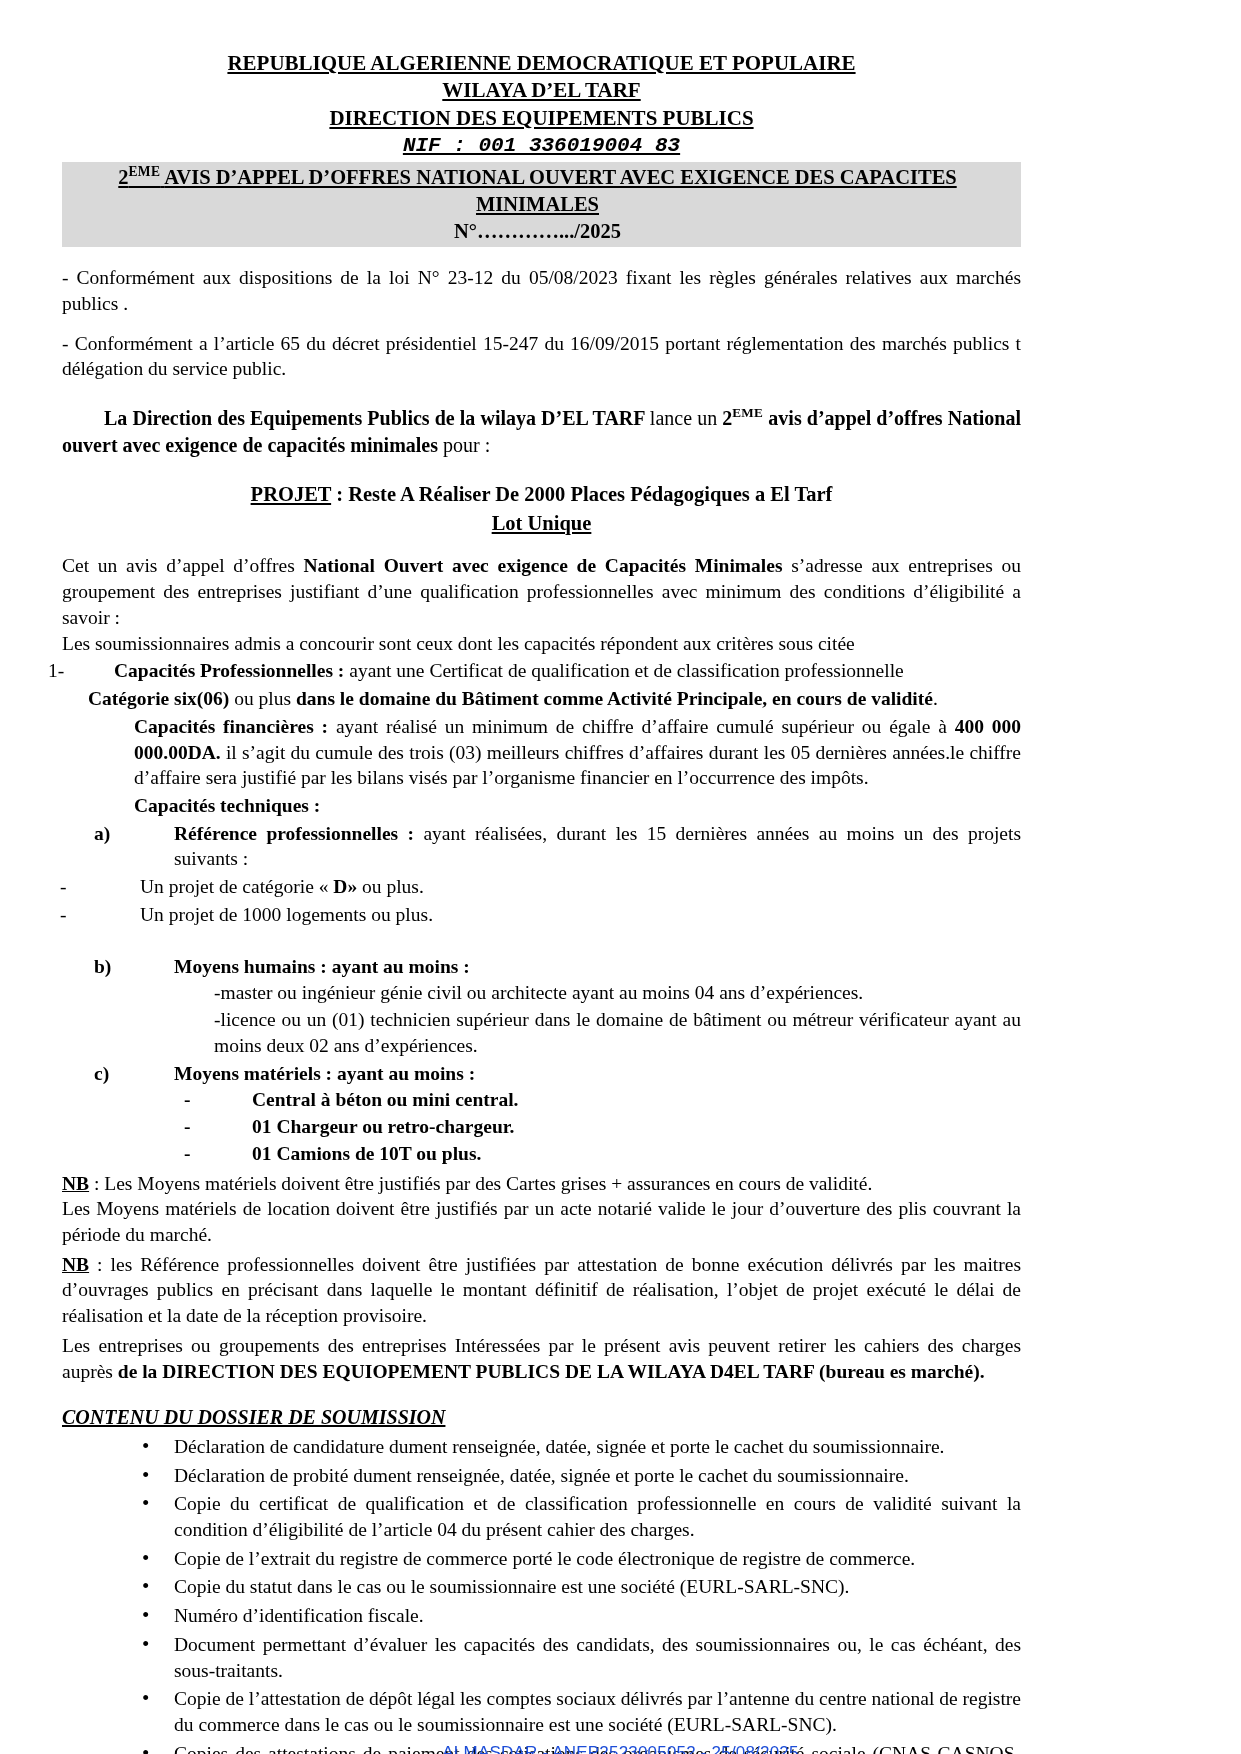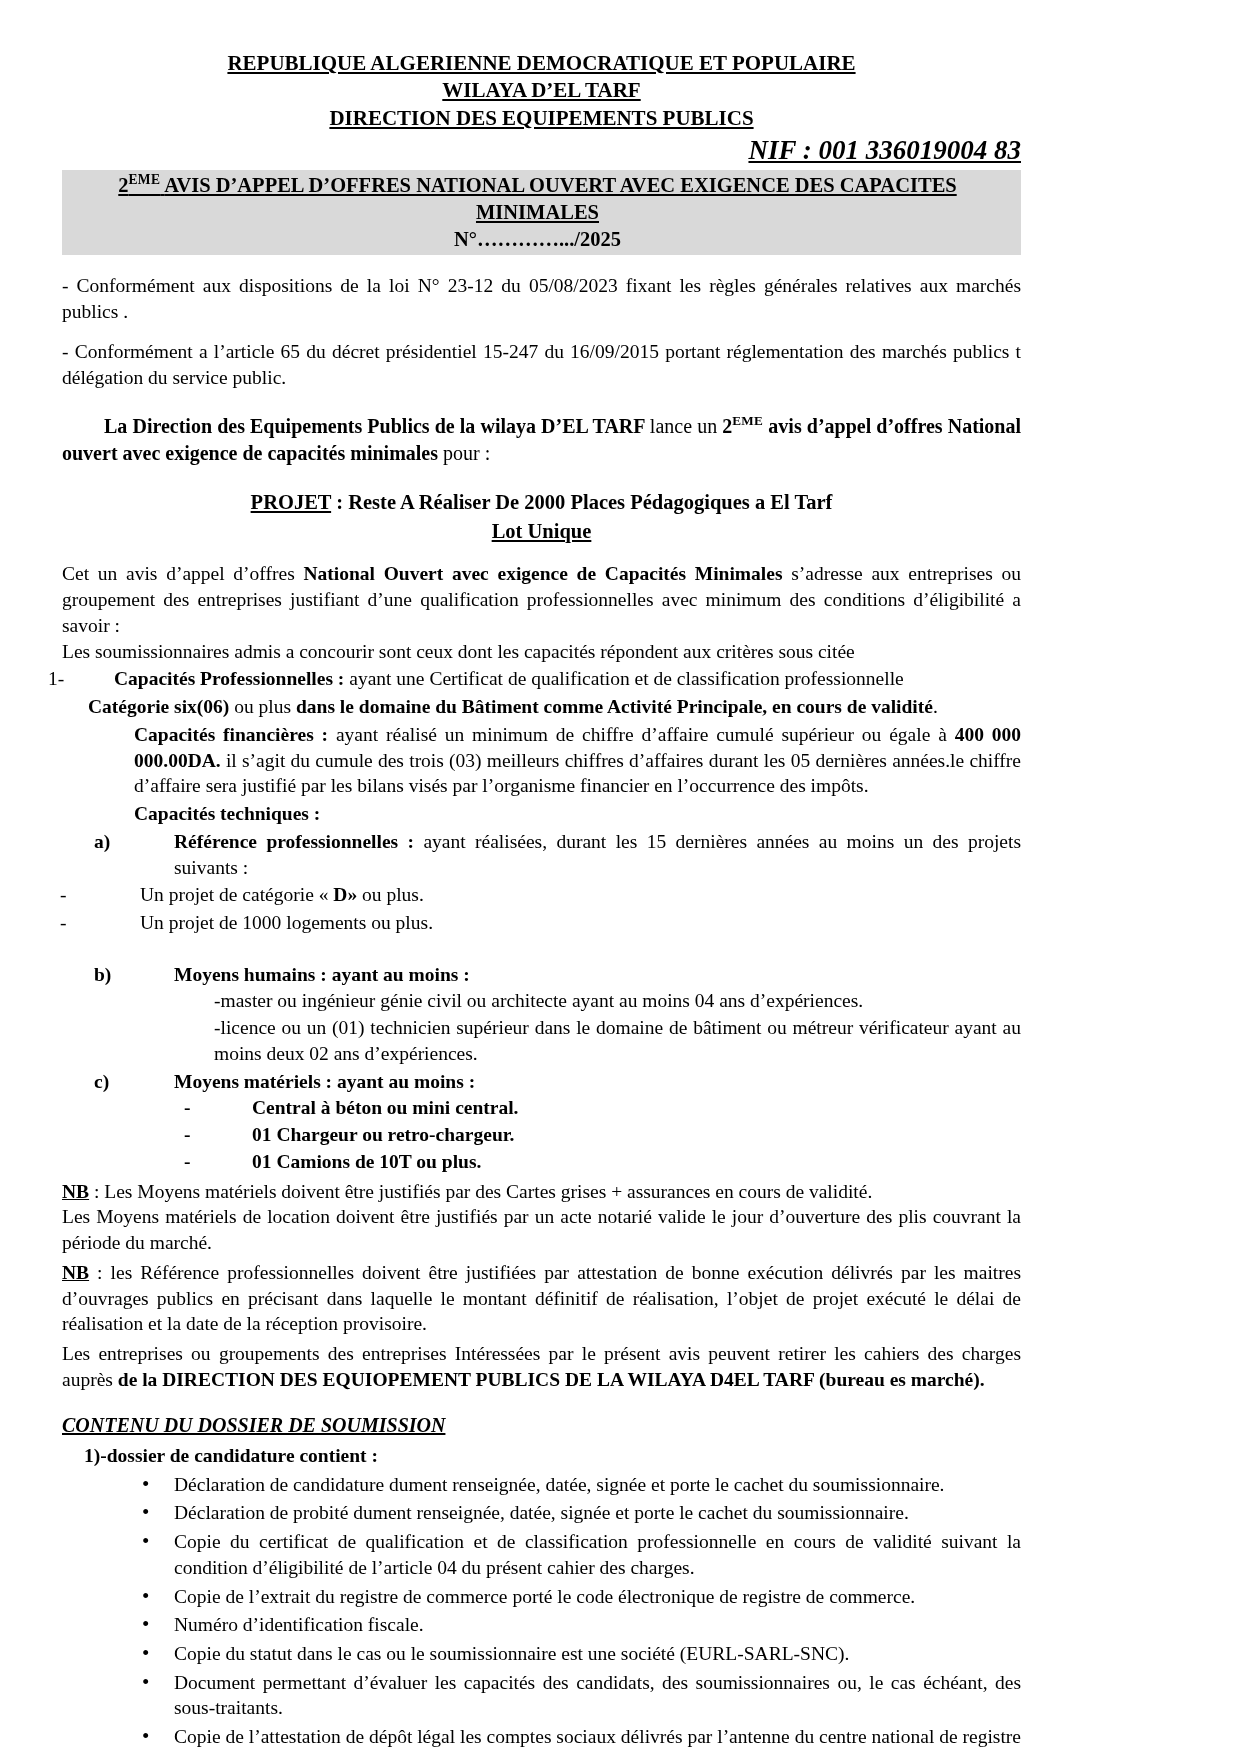--- a/index.html
+++ b/index.html
@@ -26,26 +26,27 @@
 
   
   .hdr-line {
     text-align: center;
     font-weight: bold;
     font-size: 21px;
     line-height: 1.3;
   }
   .hdr-line.underline { text-decoration: underline; }
   .hdr-nif {
-    text-align: right;
+    text-align: center;
     font-weight: bold;
     font-style: italic;
     text-decoration: underline;
-    font-size: 27px;
+    font-size: 21px;
     line-height: 1.35;
+    font-family: Liberation Mono, monospace;
   }
   .hdr-shaded {
     background: #d9d9d9;
     text-align: center;
     font-weight: bold;
     font-size: 20.5px;
     line-height: 1.32;
     padding: 1px 8px 2px 0;
     margin-top: 2px;
   }
@@ -264,29 +265,28 @@
 
   <div class="nb">
     <span class="lbl">NB</span><span> :  les  Référence  professionnelles  doivent  être  justifiées  par  attestation  de  bonne  exécution  délivrés  par  les  maitres d’ouvrages publics en précisant dans laquelle le montant définitif de réalisation, l’objet de projet exécuté le délai de réalisation et la date de la réception provisoire.</span>
   </div>
 
   <div class="nb">
     <span>Les entreprises ou groupements des entreprises Intéressées par le présent avis peuvent retirer les cahiers des charges auprès </span><span class="b">de la DIRECTION DES EQUIOPEMENT PUBLICS DE LA WILAYA D4EL TARF (bureau es marché).</span>
   </div>
 
   <div class="section-title">CONTENU DU DOSSIER DE SOUMISSION</div>
-  <div class="dossier-title">1)-dossier de candidature  contient :</div>
 
   <ul class="bullets">
     <li>Déclaration de candidature dument renseignée, datée, signée et porte le cachet  du  soumissionnaire.</li>
     <li>Déclaration de probité dument renseignée, datée, signée et porte le cachet  du  soumissionnaire.</li>
     <li>Copie du certificat de qualification et de classification professionnelle en cours de validité suivant la condition d’éligibilité de l’article 04 du présent cahier des charges.</li>
     <li>Copie de l’extrait du registre de commerce porté le code électronique de registre de commerce.</li>
+    <li>Copie du statut dans le cas ou le soumissionnaire est une société (EURL-SARL-SNC).</li>
     <li>Numéro d’identification fiscale.</li>
-    <li>Copie du statut dans le cas ou le soumissionnaire est une société (EURL-SARL-SNC).</li>
     <li>Document  permettant d’évaluer les capacités des candidats, des soumissionnaires ou, le cas échéant, des sous-traitants.</li>
     <li>Copie de l’attestation de dépôt légal les comptes sociaux délivrés par l’antenne du centre national de registre du commerce dans le cas ou le soumissionnaire est une société (EURL-SARL-SNC).</li>
     <li>Copies des attestations de paiement des cotisations des organismes de sécurité sociale (CNAS-CASNOS-CACOBAT)</li>
   </ul>
 
 </div>
 
 <div class="footer">ALMASDAR - ANEP2523005052 - 25/08/2025</div>
 
 </body></html>

